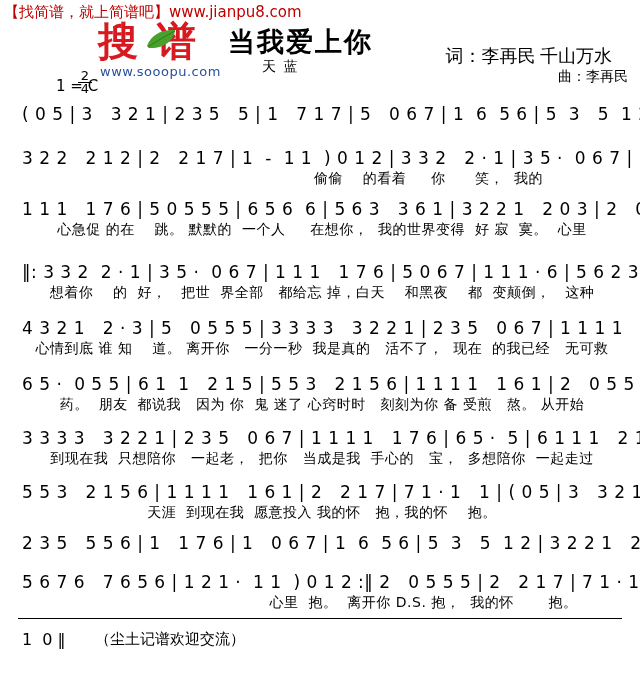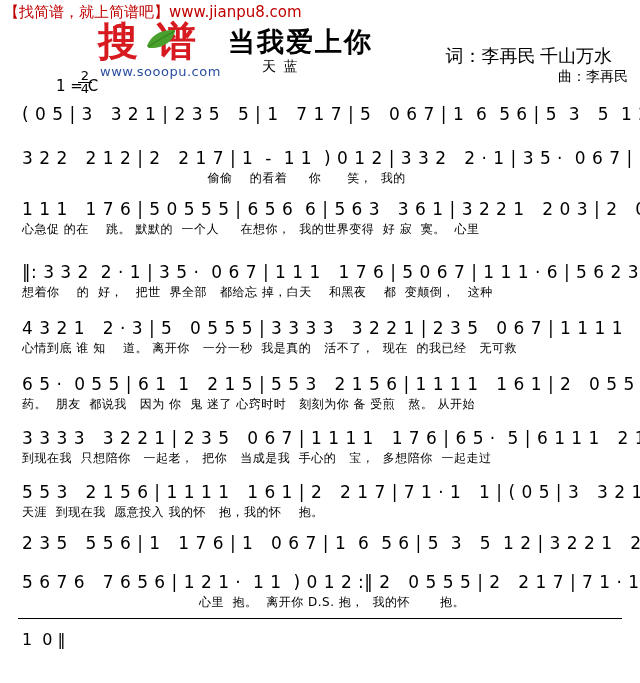--- a/index.html
+++ b/index.html
@@ -135,25 +135,26 @@
     width: 600px;
     font-family: "DejaVu Sans", sans-serif;
   }
   .notes {
     font-size: 17px;
     letter-spacing: 0.5px;
     white-space: pre;
     line-height: 20px;
   }
   .lyrics {
-    font-size: 12px;
+    font-size: 14px;
     letter-spacing: 0.5px;
     white-space: pre;
     line-height: 16px;
     margin-top: 2px;
+    text-align: center;
   }
 
   
   .footer-note {
     position: absolute;
     left: 22px;
     top: 630px;
     font-family: "DejaVu Sans", sans-serif;
     font-size: 16px;
     white-space: pre;
@@ -247,14 +248,15 @@
   </div>
 
   <div class="line" style="top:572px">
     <div class="notes">5 6 7 6   7 6 5 6 | 1 2 1 ·  1 1  ) 0 1 2 :‖ 2   0 5 5 5 | 2   2 1 7 | 7 1 · 1   1 ‖</div>
     <div class="lyrics">                                         心里  抱。  离开你 D.S. 抱，  我的怀       抱。</div>
   </div>
 
   <div class="hrule" style="top:618px"></div>
 
   <div class="footer-note">1  0 ‖</div>
+  <div class="footer-credit">（尘土记谱欢迎交流）</div>
 
 </div>
 
 </body></html>

